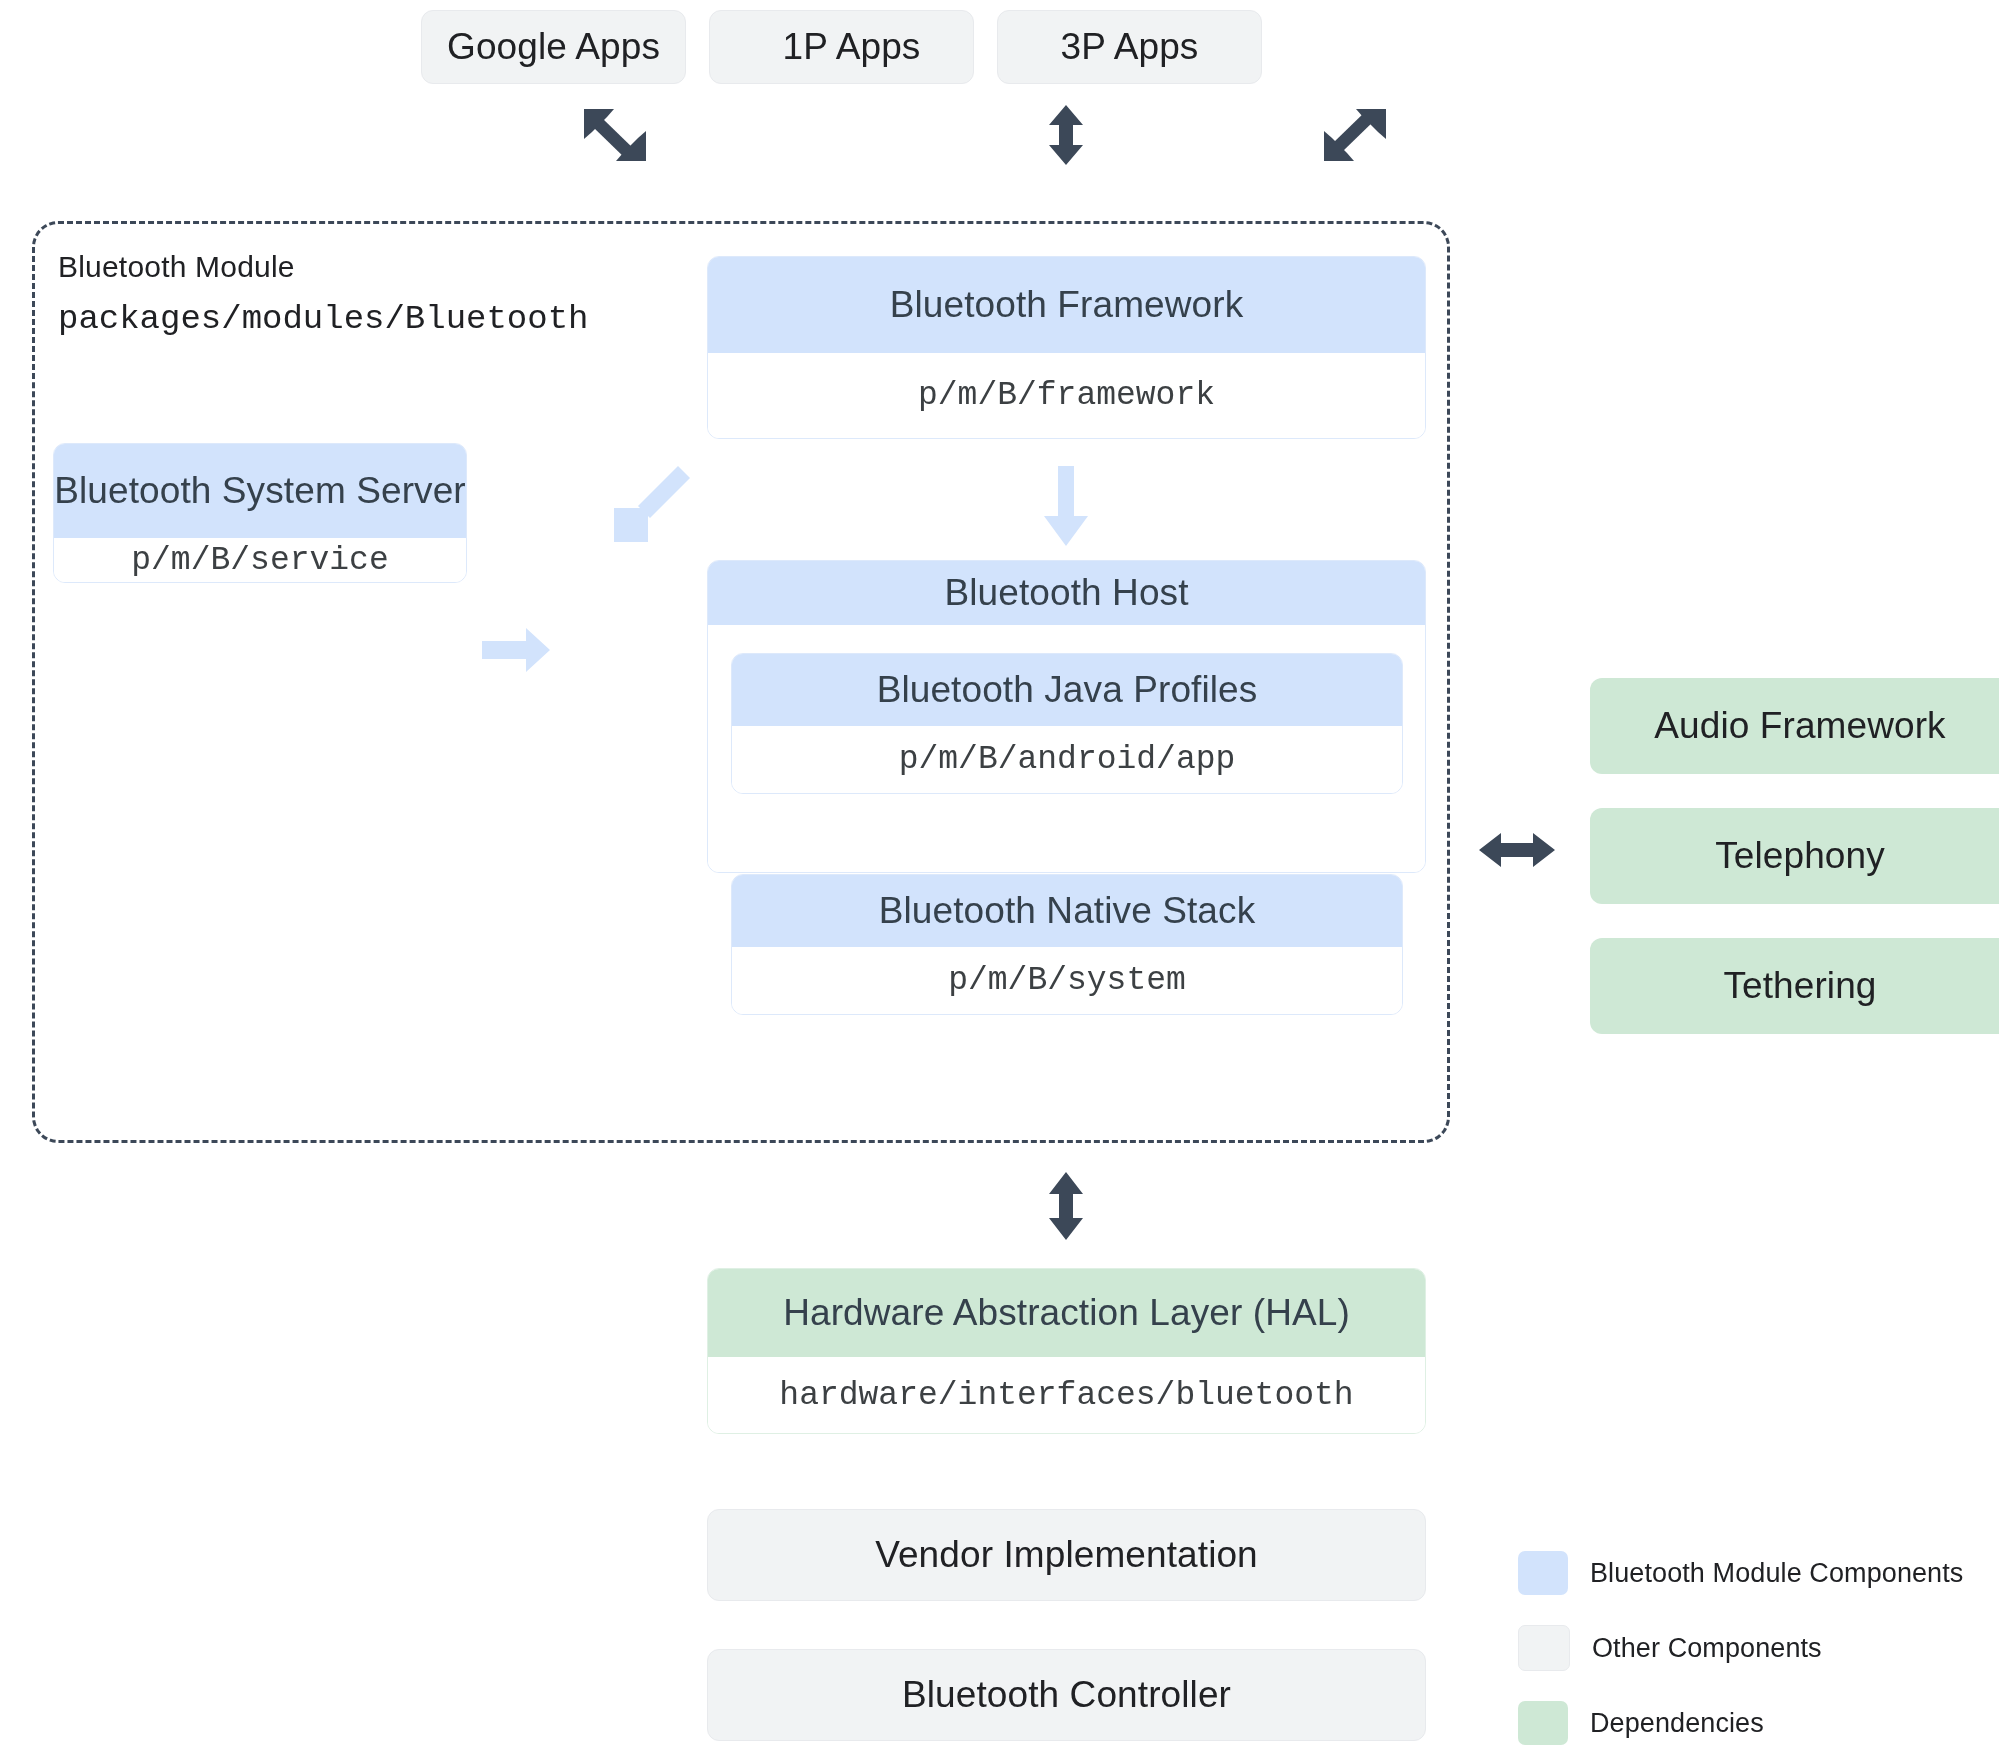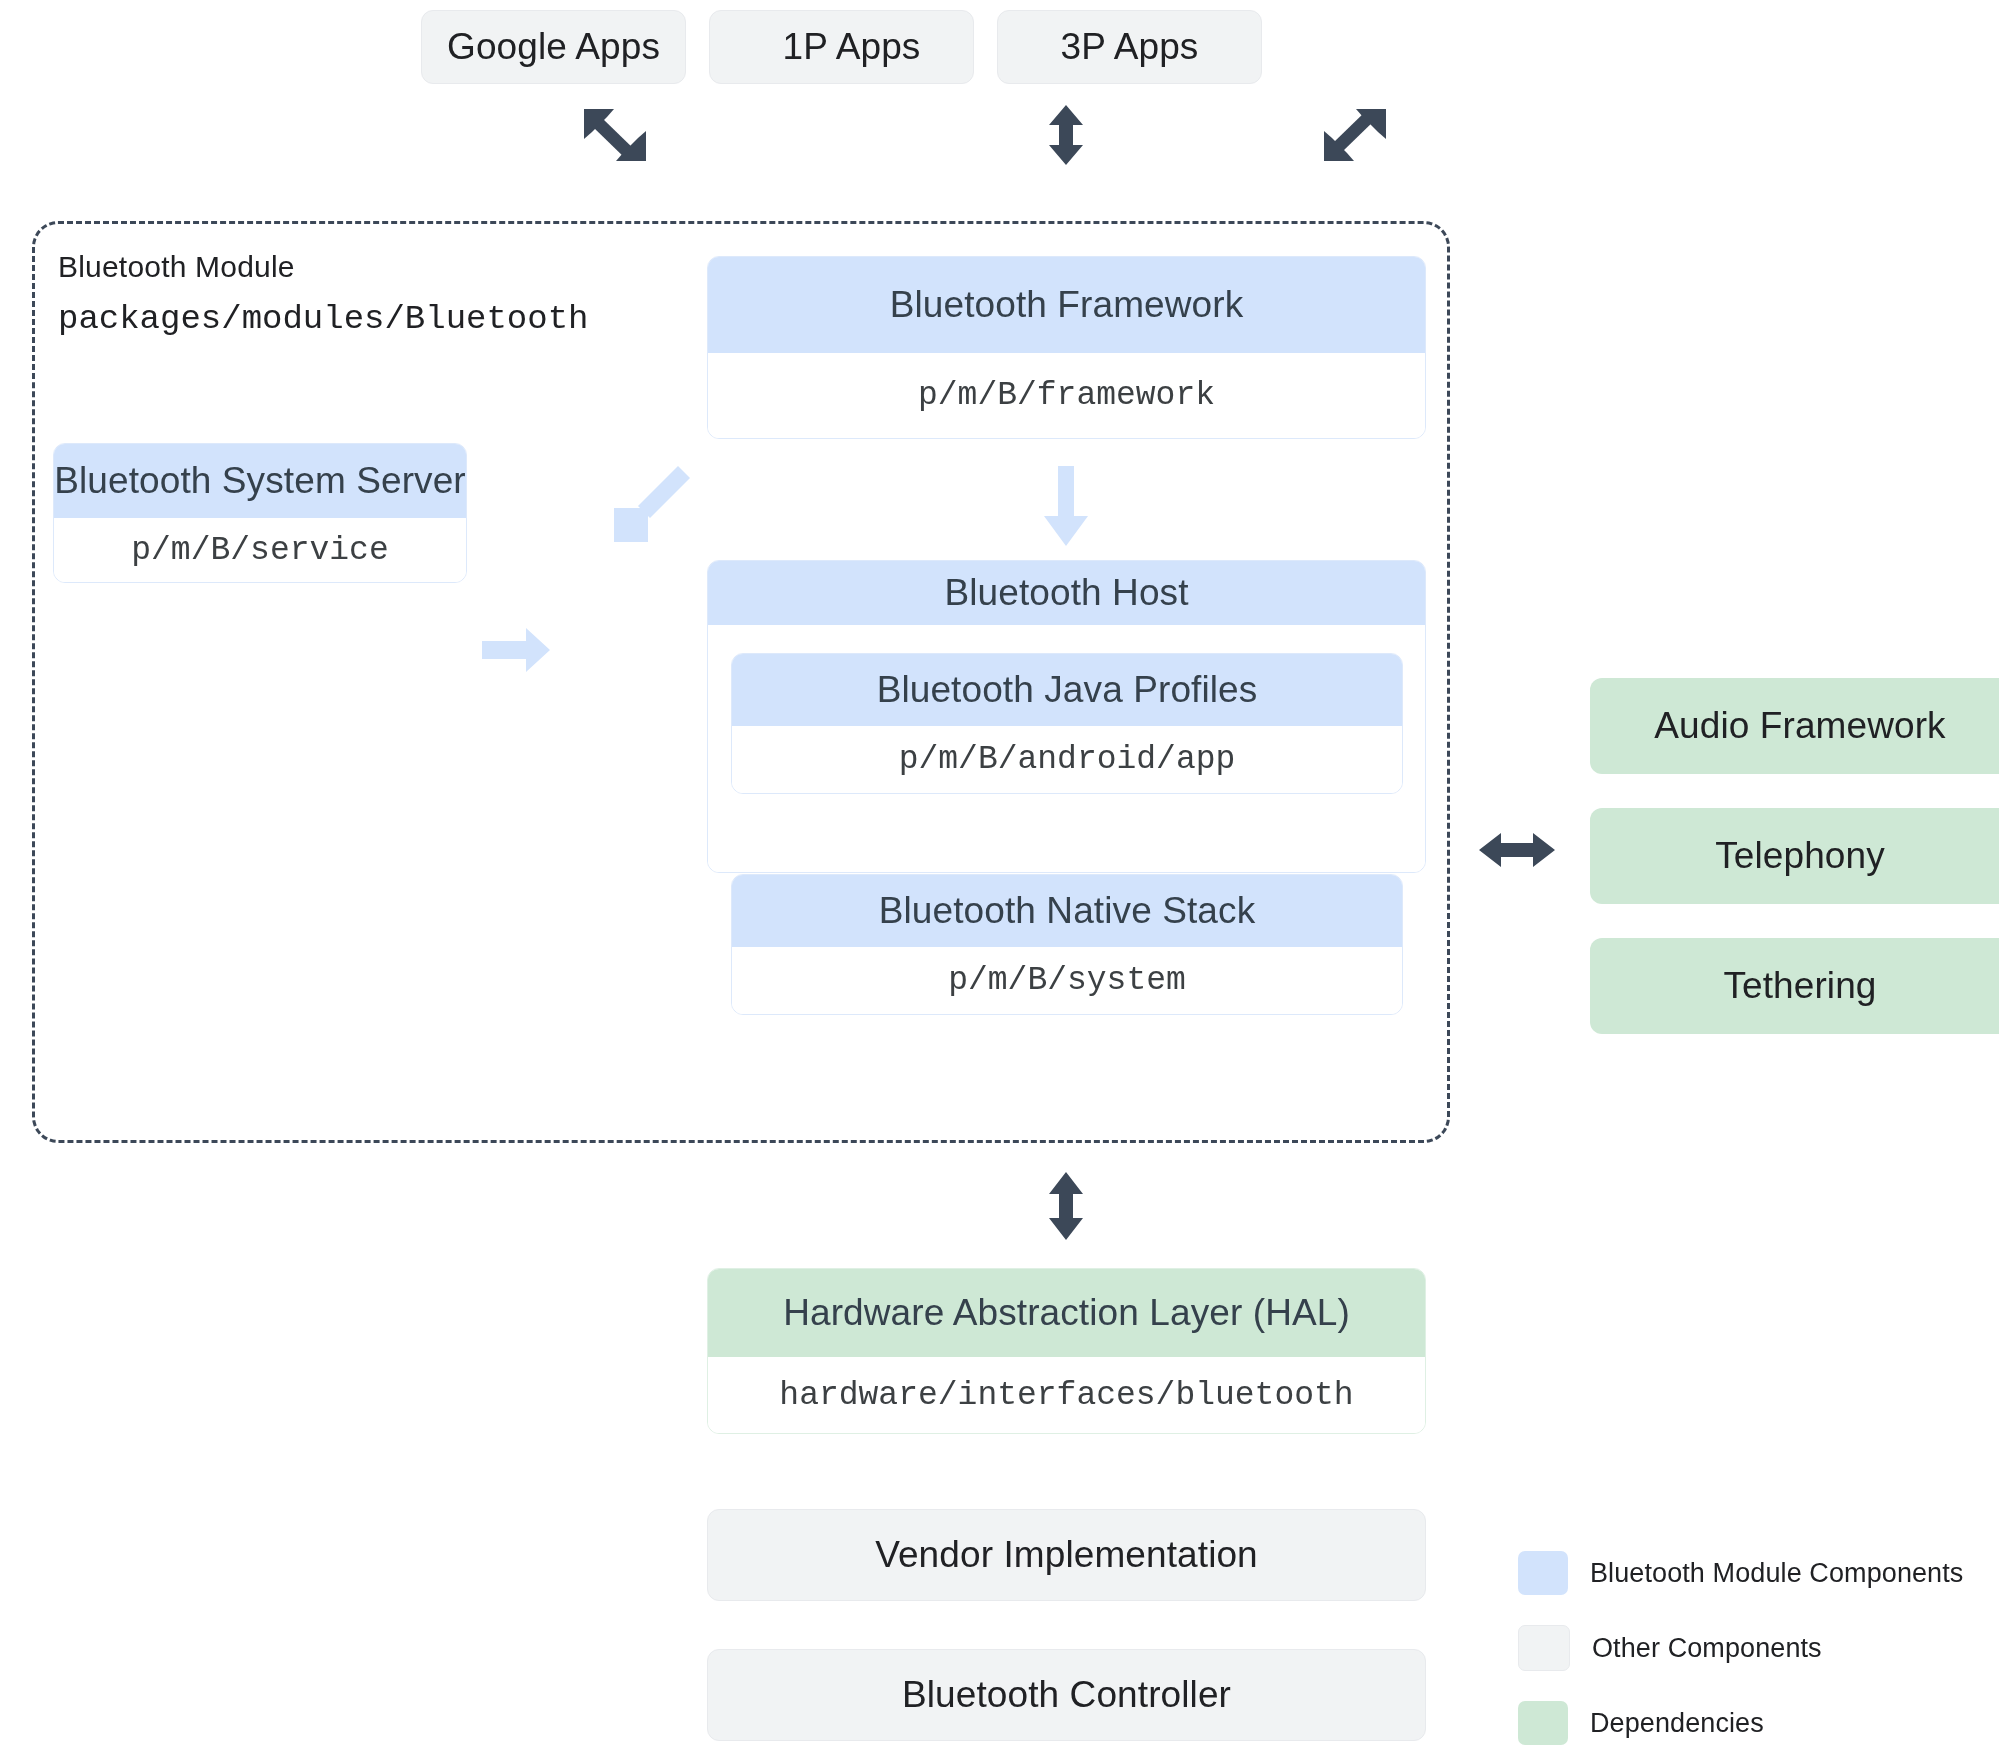--- a/index.html
+++ b/index.html
@@ -174,21 +174,21 @@
   <div class="abs" style="left:594px; top:466px; width:76px; height:76px;">
     <svg width="76" height="76" viewBox="0 0 76 76">
       <g fill="#d2e3fc">
         <polygon points="0,42 34,42 34,76 0,76"></polygon>
         <polygon points="24,40 36,52 76,12 64,0"></polygon>
       </g>
     </svg>
   </div>
 
   <div class="abs split blue" style="left:33px; top:443px; width:414px; height:140px;">
-    <div class="head" style="height:74px;">Bluetooth System Server</div>
+    <div class="head" style="height:94px;">Bluetooth System Server</div>
     <div class="path" style="flex:1;">p/m/B/service</div>
   </div>
 
   <div class="abs" style="left:462px; top:628px; width:68px; height:44px;">
     <svg width="68" height="44" viewBox="0 0 68 44">
       <polygon fill="#d2e3fc" points="0,13 44,13 44,0 68,22 44,44 44,31 0,31"></polygon>
     </svg>
   </div>
 
   <div class="abs split blue" style="left:687px; top:560px; width:719px; height:313px;">

